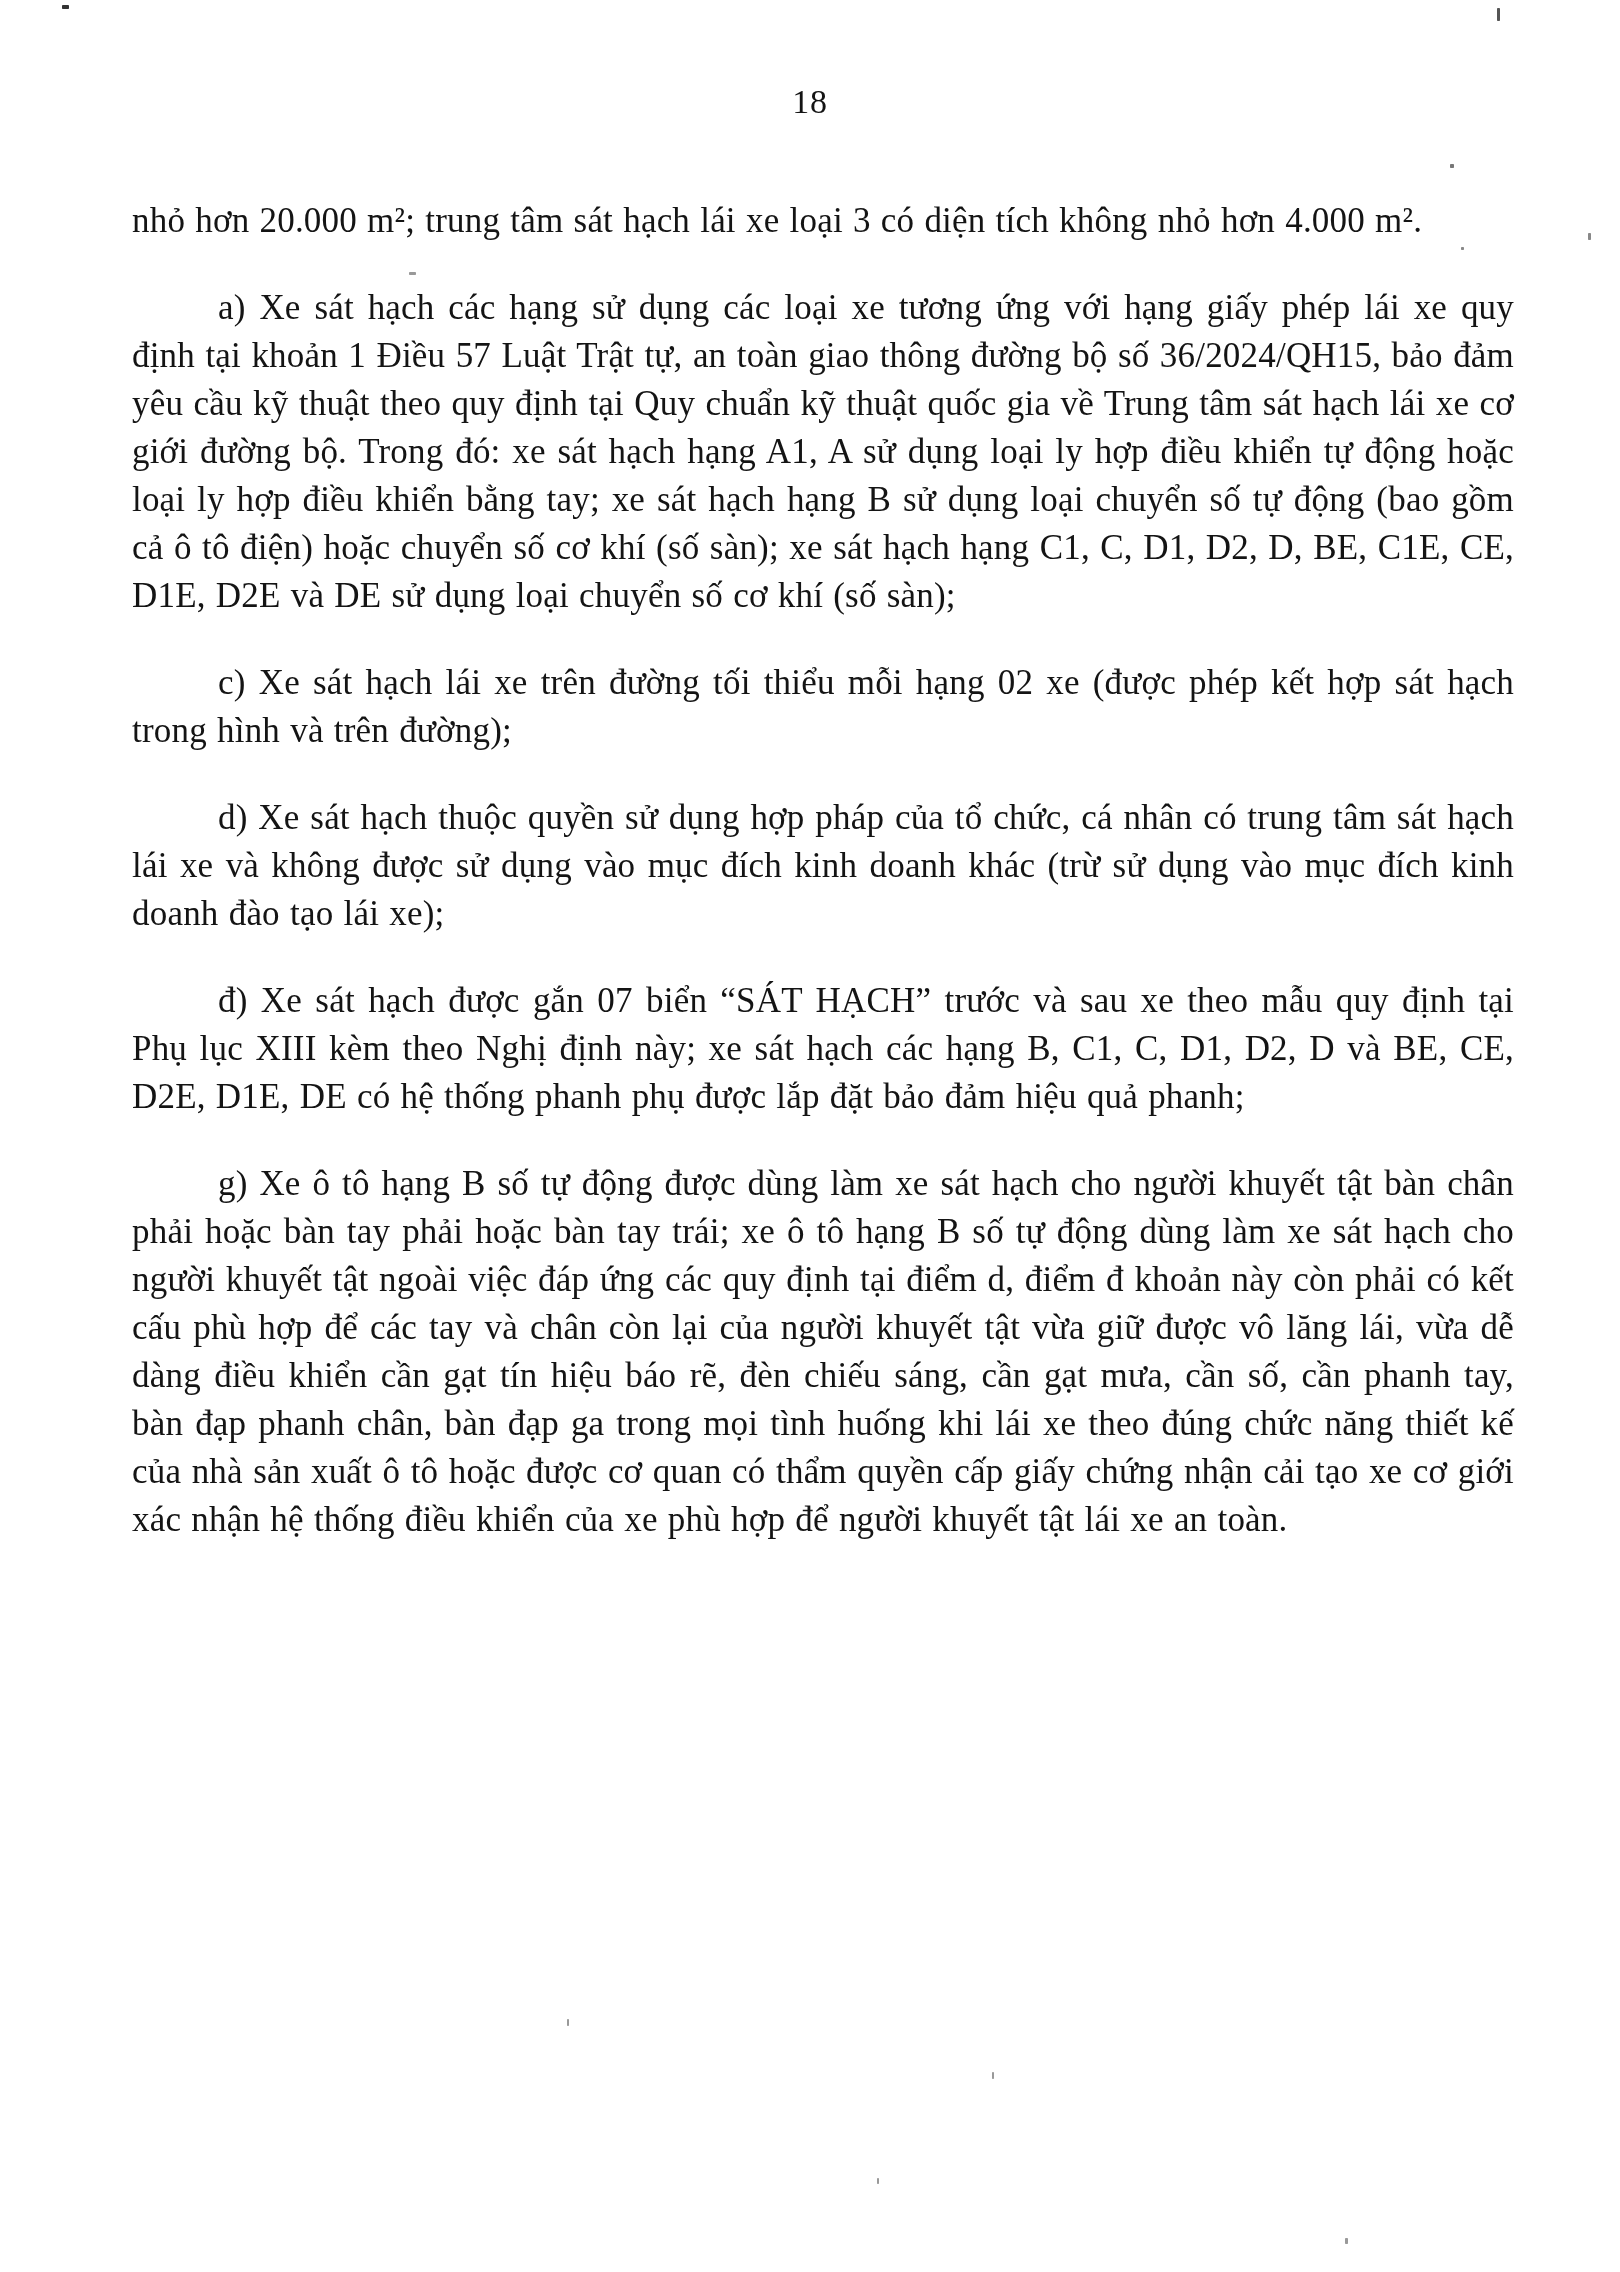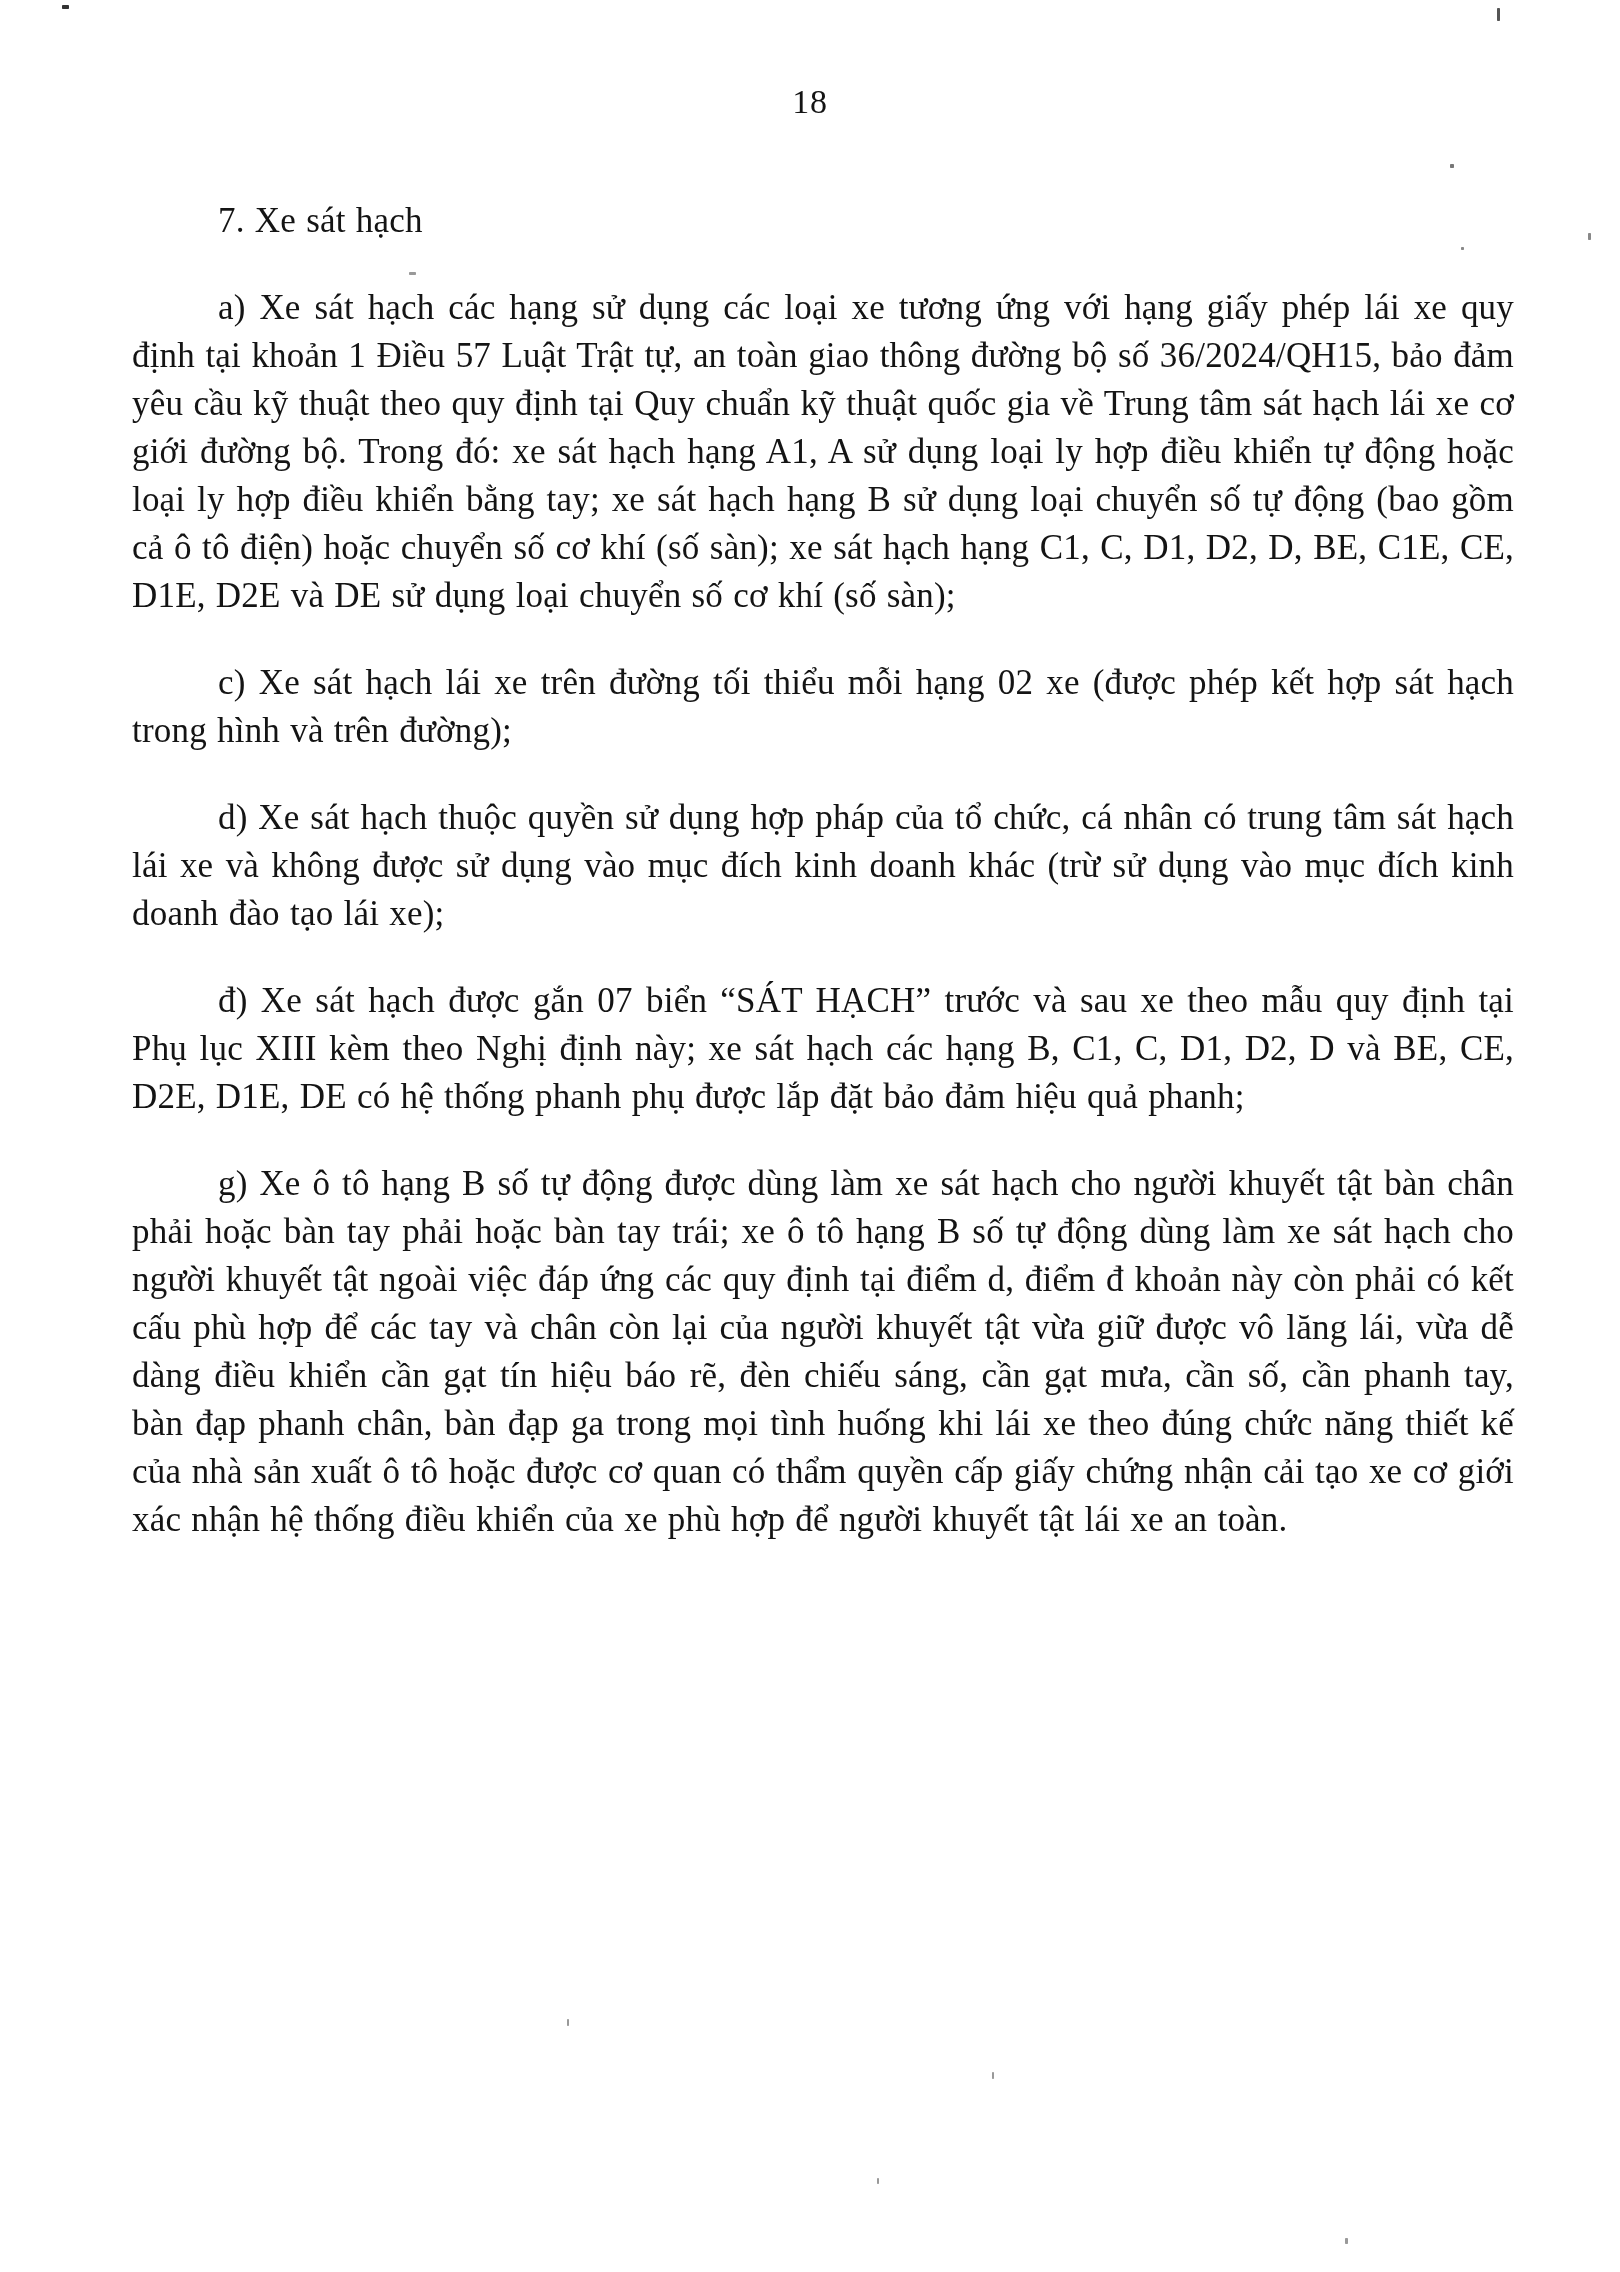--- a/index.html
+++ b/index.html
@@ -61,22 +61,22 @@
   .s10{ left: 1345px; top: 2238px; width: 3.2px; height: 5.7px;  background:#999; }
 </style>
 </head>
 <body>
 
 <div class="page">
 
   <div class="page-number">18</div>
 
   <div class="content">
+    <p class="para no-indent">nhỏ hơn 20.000 m²; trung tâm sát hạch lái xe loại 3 có diện tích không nhỏ hơn 4.000 m².</p>
 
-    <p class="para">7. Xe sát hạch</p>
 
     <p class="para">a) Xe sát hạch các hạng sử dụng các loại xe tương ứng với hạng giấy phép lái xe quy định tại khoản 1 Điều 57 Luật Trật tự, an toàn giao thông đường bộ số 36/2024/QH15, bảo đảm yêu cầu kỹ thuật theo quy định tại Quy chuẩn kỹ thuật quốc gia về Trung tâm sát hạch lái xe cơ giới đường bộ. Trong đó: xe sát hạch hạng A1, A sử dụng loại ly hợp điều khiển tự động hoặc loại ly hợp điều khiển bằng tay; xe sát hạch hạng B sử dụng loại chuyển số tự động (bao gồm cả ô tô điện) hoặc chuyển số cơ khí (số sàn); xe sát hạch hạng C1, C, D1, D2, D, BE, C1E, CE, D1E, D2E và DE sử dụng loại chuyển số cơ khí (số sàn);</p>
 
 
     <p class="para">c) Xe sát hạch lái xe trên đường tối thiểu mỗi hạng 02 xe (được phép kết hợp sát hạch trong hình và trên đường);</p>
 
     <p class="para">d) Xe sát hạch thuộc quyền sử dụng hợp pháp của tổ chức, cá nhân có trung tâm sát hạch lái xe và không được sử dụng vào mục đích kinh doanh khác (trừ sử dụng vào mục đích kinh doanh đào tạo lái xe);</p>
 
     <p class="para">đ) Xe sát hạch được gắn 07 biển “SÁT HẠCH” trước và sau xe theo mẫu quy định tại Phụ lục XIII kèm theo Nghị định này; xe sát hạch các hạng B, C1, C, D1, D2, D và BE, CE, D2E, D1E, DE có hệ thống phanh phụ được lắp đặt bảo đảm hiệu quả phanh;</p>
 

